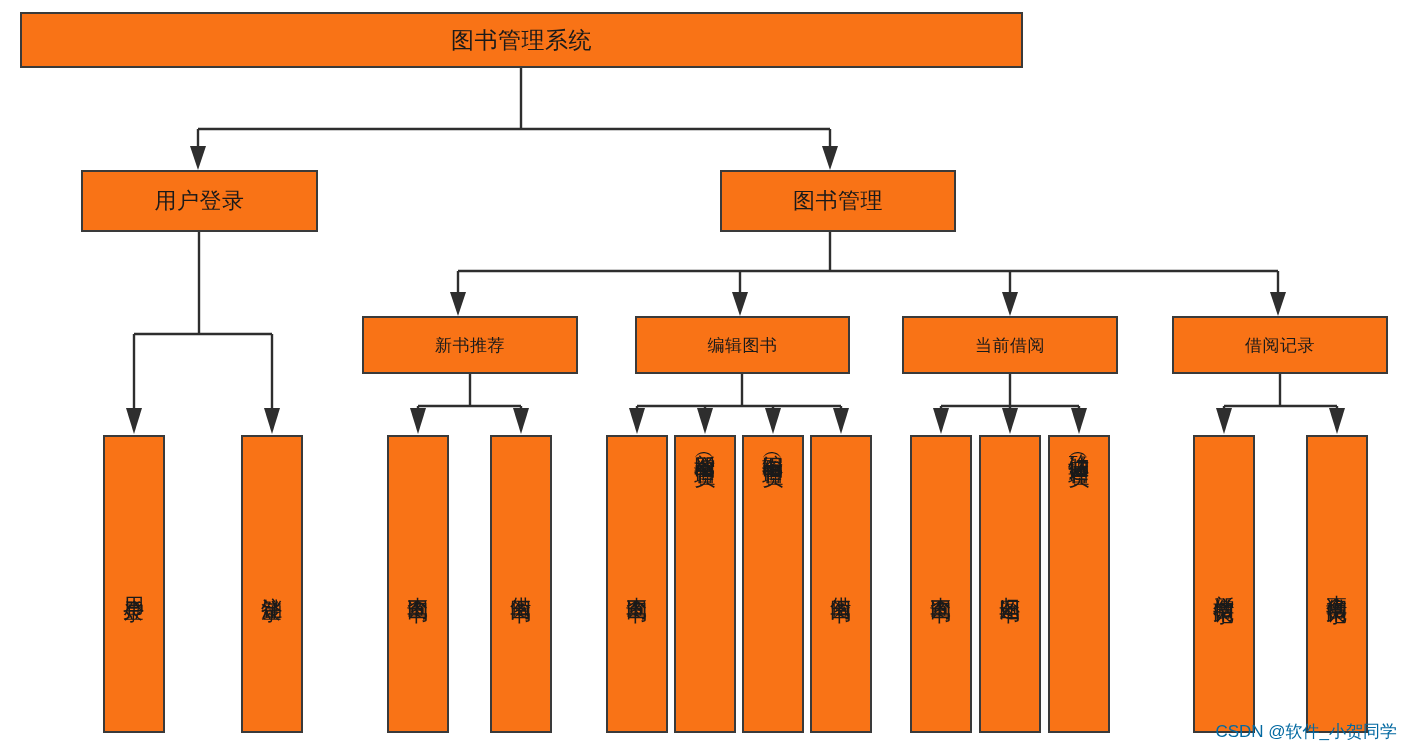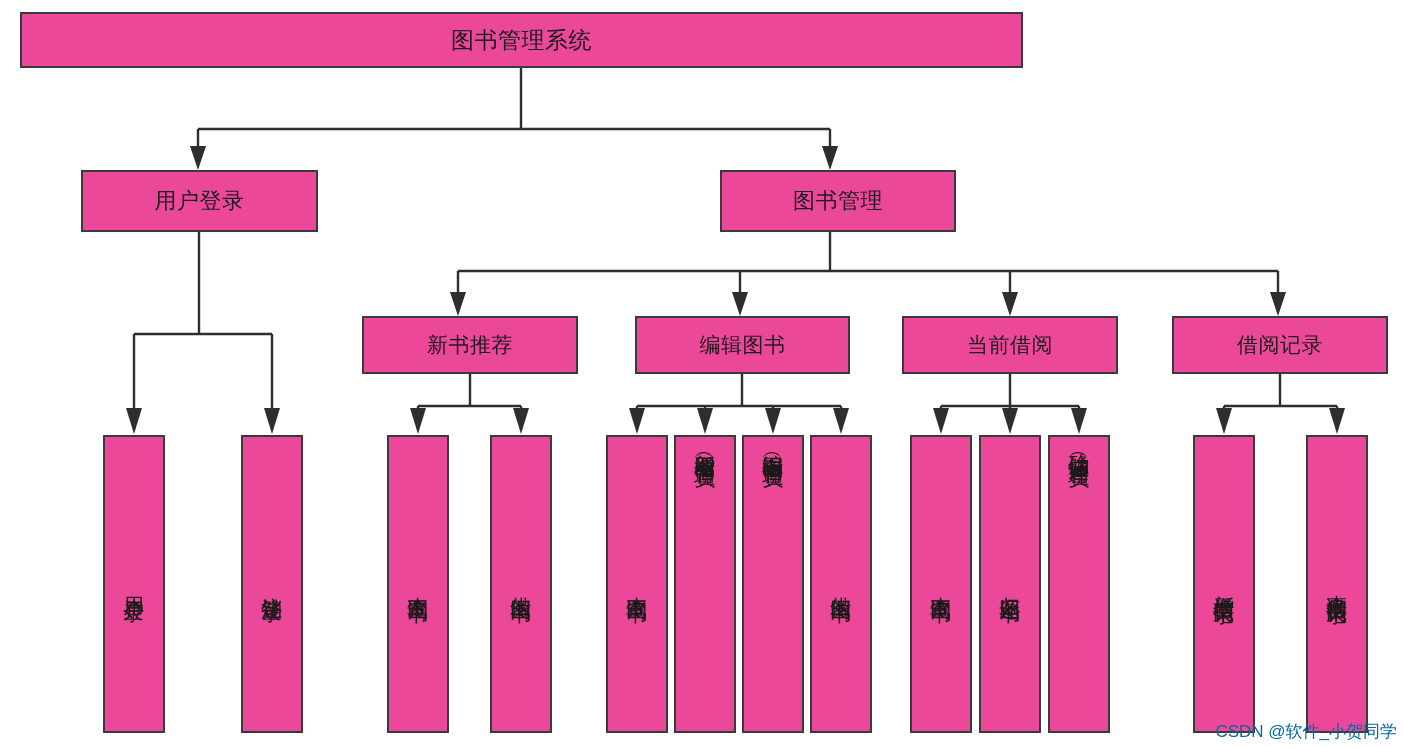--- a/index.html
+++ b/index.html
@@ -15,35 +15,35 @@
     position: relative;
     width: 1405px;
     height: 747px;
     background: #ffffff;
     overflow: hidden;
   }
   
   .node {
     position: absolute;
     box-sizing: border-box;
-    background: #ec4899;
+    background: #f97316;
     border: 2px solid #3a3a3a;
     display: flex;
     align-items: center;
     justify-content: center;
     color: #1a1a1a;
   }
   .node .label {
     display: block;
     white-space: nowrap;
     letter-spacing: 0.5px;
   }
   .node.root .label { font-size: 23px; }
   .node.level1 .label { font-size: 22px; }
-  .node.level2 .label { font-size: 21px; }
+  .node.level2 .label { font-size: 17px; }
 
   
   .node.leaf {
     align-items: flex-start;
     justify-content: center;
     padding-top: 0;
   }
   .node.leaf .label {
     writing-mode: vertical-rl;
     text-orientation: upright;

